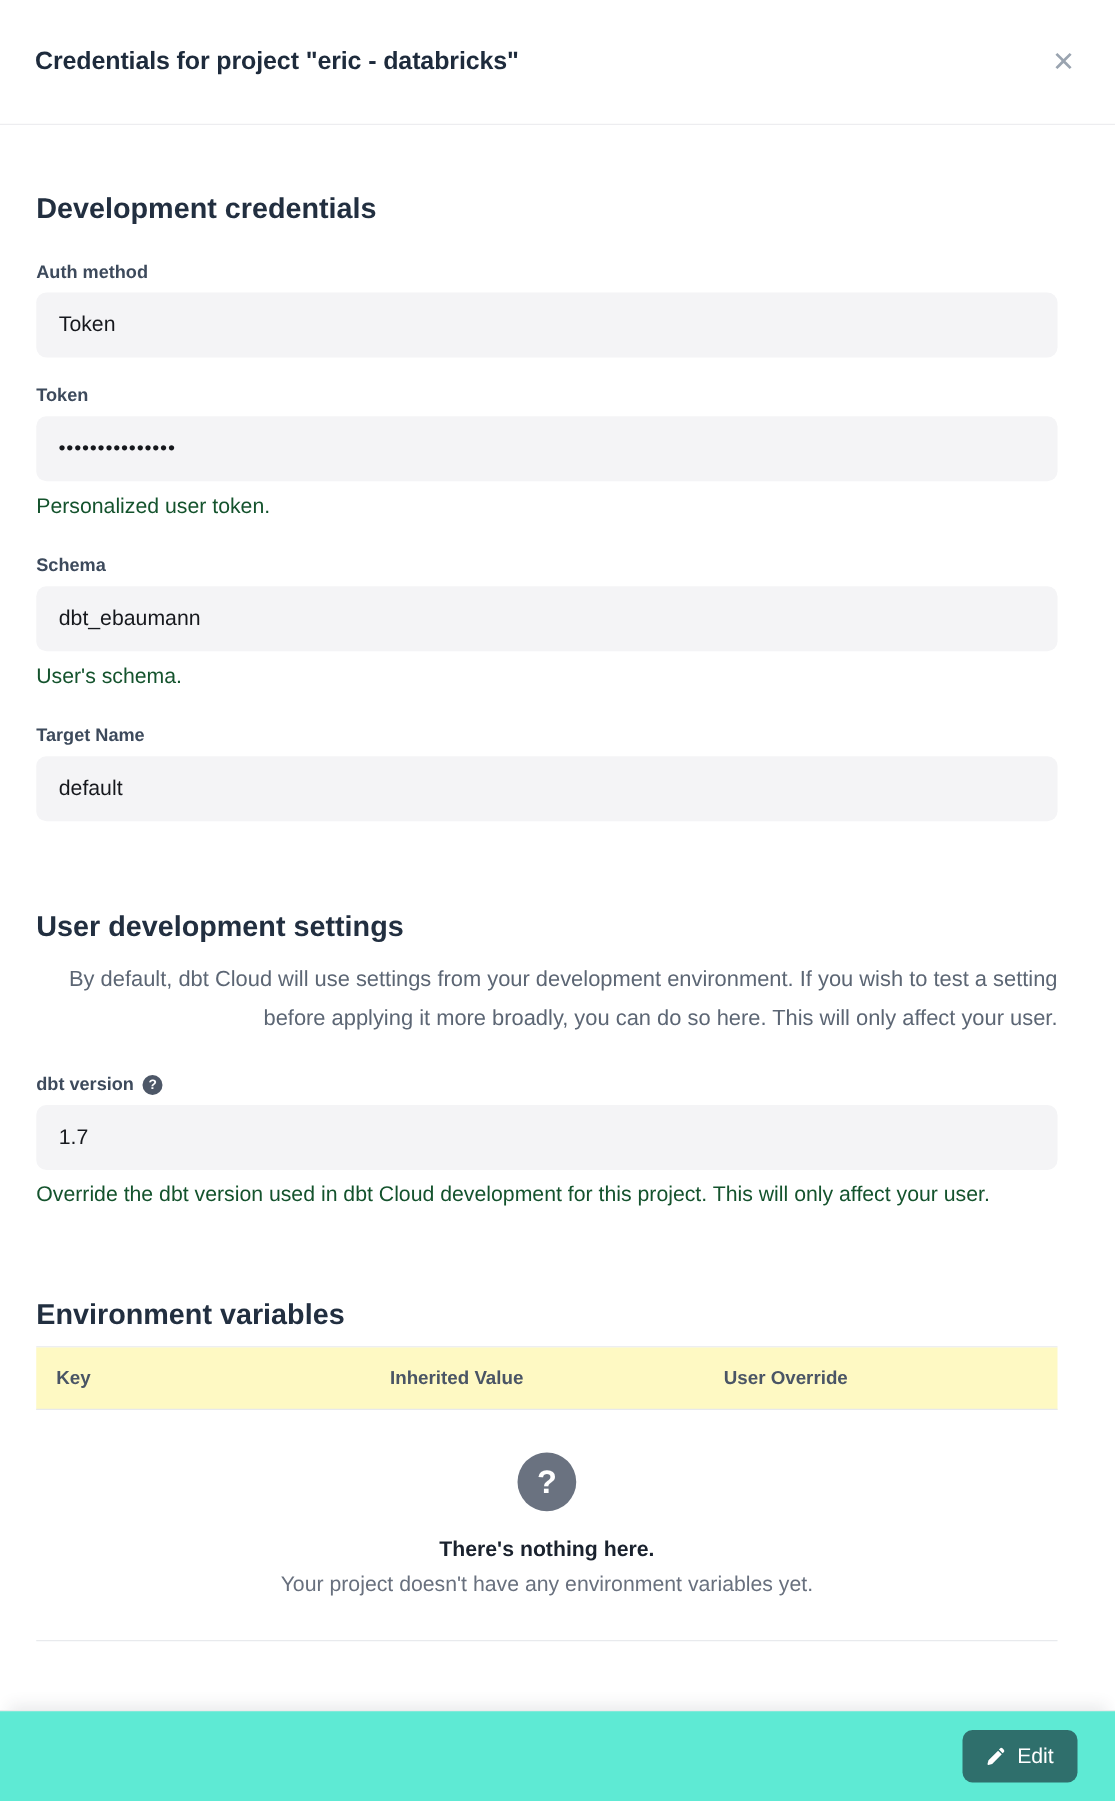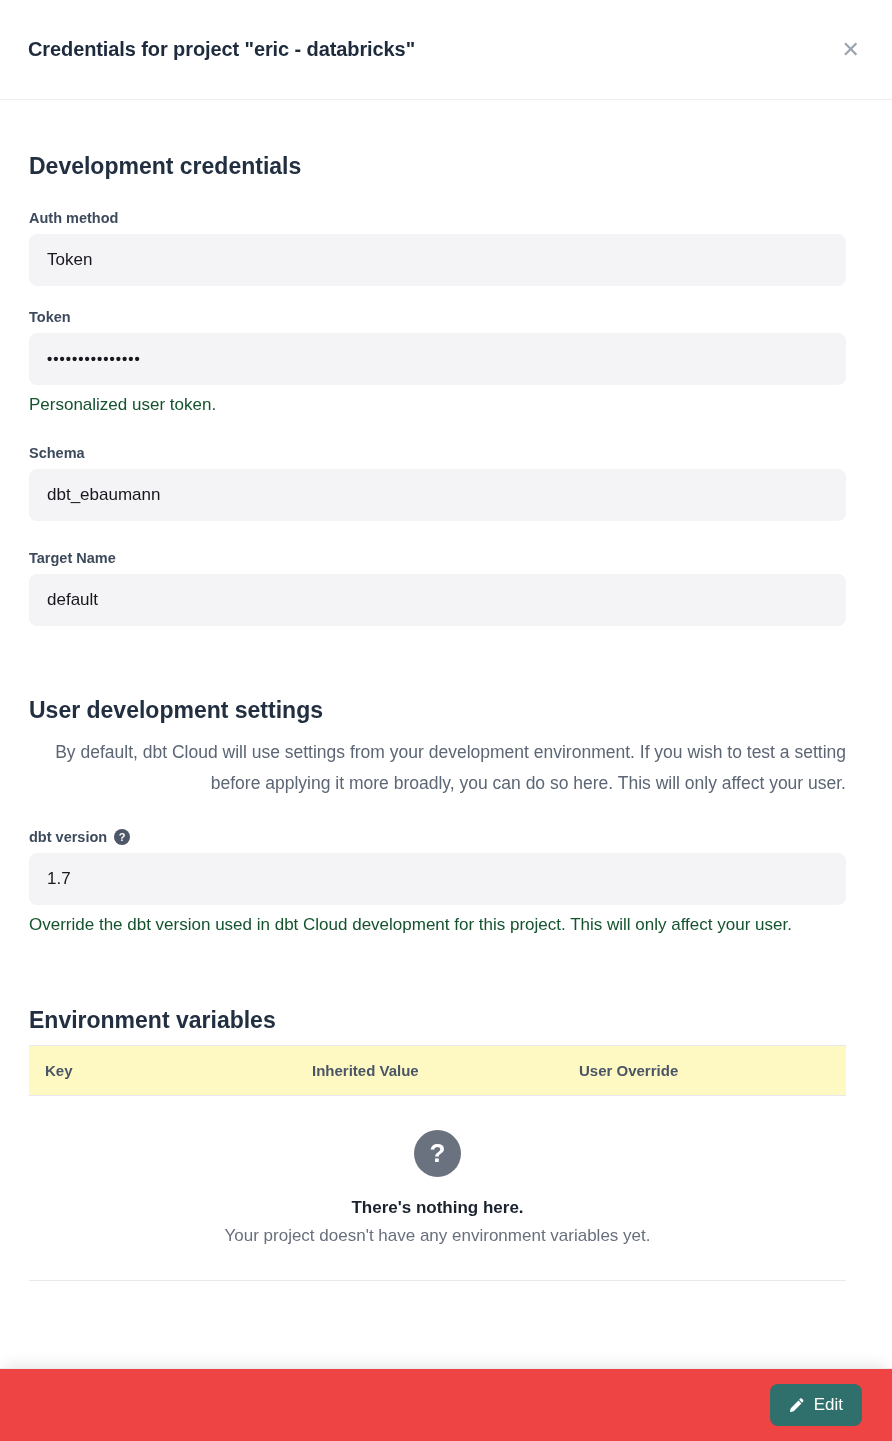--- a/index.html
+++ b/index.html
@@ -110,21 +110,21 @@
   }
 
   .bottom-divider {
     border: none; border-top: 1px solid #e8eaed;
     margin: 34px 0 0 0;
   }
 
   
   .modal-footer {
     position: absolute; left: 0; right: 0; bottom: 0; height: 73px;
-    background: #ef4444;
+    background: #5eead4;
     border-top: 1px solid #ebebeb;
     box-shadow: 0 -10px 12px -6px rgba(40, 45, 60, 0.10);
     display: flex; align-items: center; justify-content: flex-end;
     padding: 0 30px;
   }
   .edit-btn {
     display: flex; align-items: center; gap: 10px;
     background: #2f6f6c; color: #ffffff;
     border: none; border-radius: 8px;
     height: 42px; padding: 0 19px;
@@ -150,20 +150,21 @@
 
   <div class="field-label lm-lg">Auth method</div>
   <input class="text-input" type="text" readonly="" value="Token" style="">
 
   <div class="field-label lm-md">Token</div>
   <input class="text-input token-dots" type="text" readonly="" value="•••••••••••••••" style="">
   <p class="helper-text">Personalized user token.</p>
 
   <div class="field-label lm-lg">Schema</div>
   <input class="text-input" type="text" readonly="" value="dbt_ebaumann" style="">
+  <p class="helper-text">User's schema.</p>
 
   <div class="field-label lm-lg">Target Name</div>
   <input class="text-input" type="text" readonly="" value="default" style="">
 
   <h2 class="section-heading mt-section">User development settings</h2>
   <p class="section-desc">By default, dbt Cloud will use settings from your development environment. If you wish to test a setting before applying it more broadly, you can do so here. This will only affect your user.</p>
 
   <div class="field-label lm-desc">
     <span>dbt version</span>
     <span class="help-badge">?</span>

